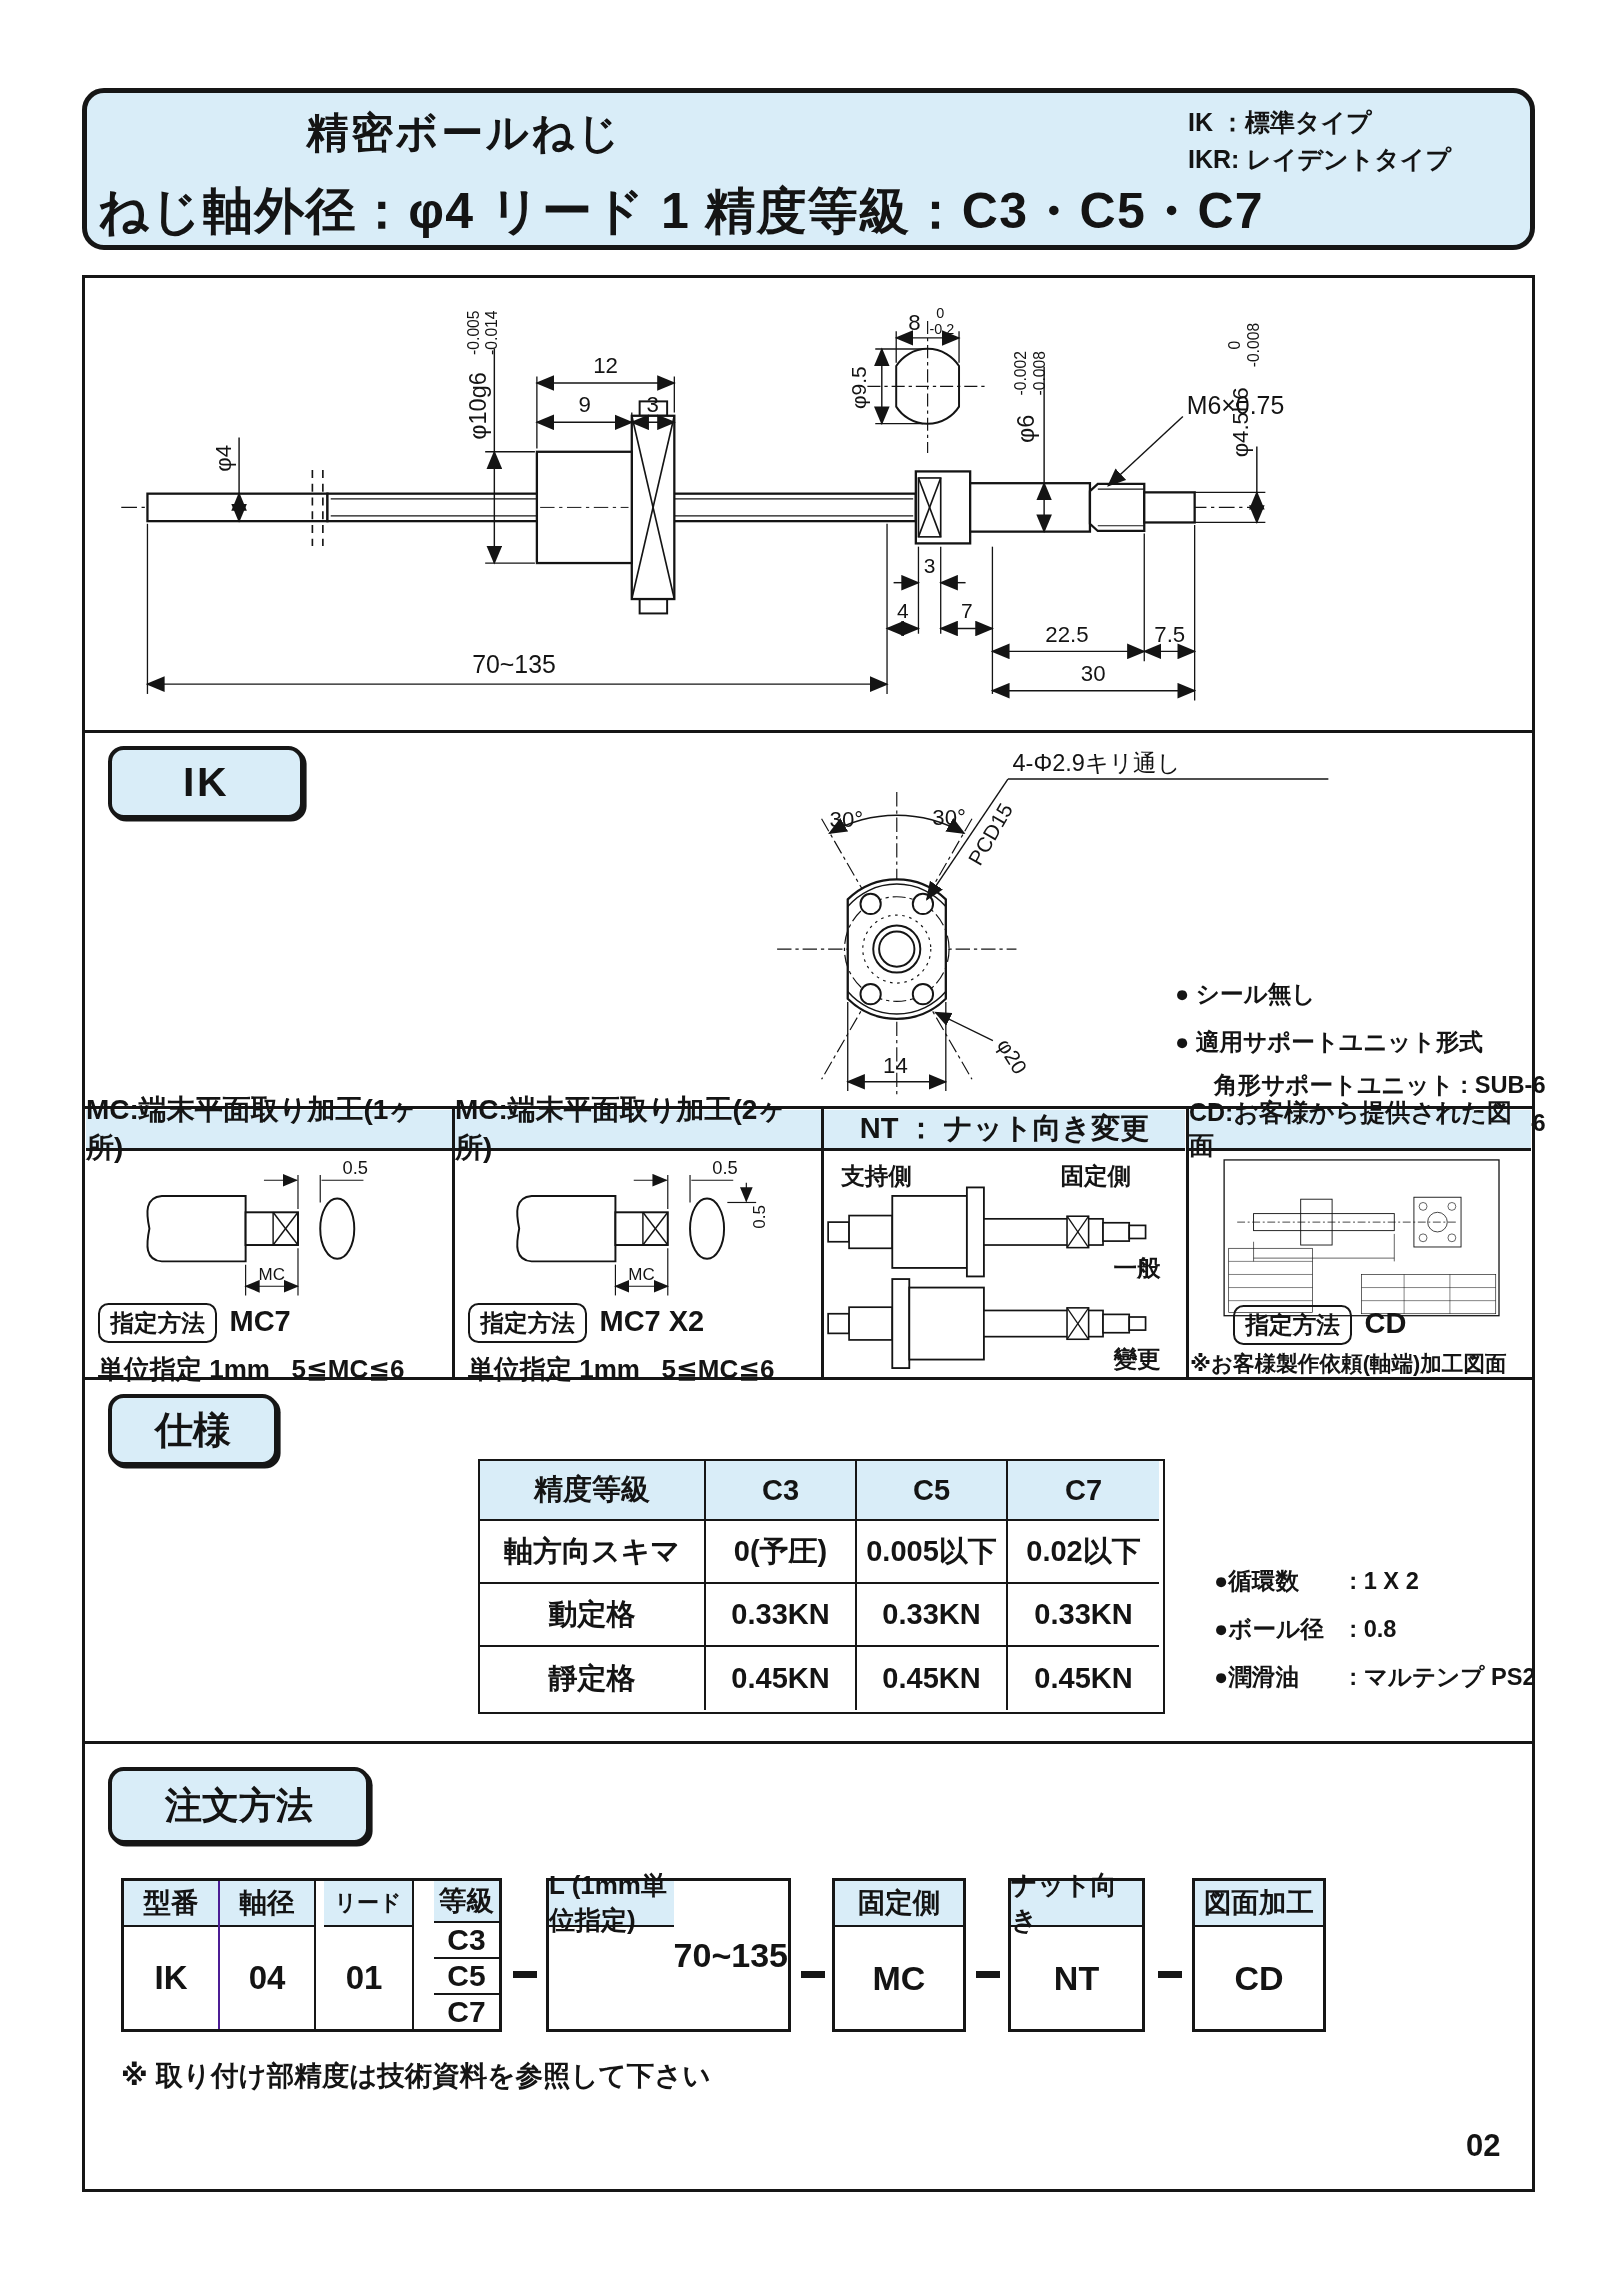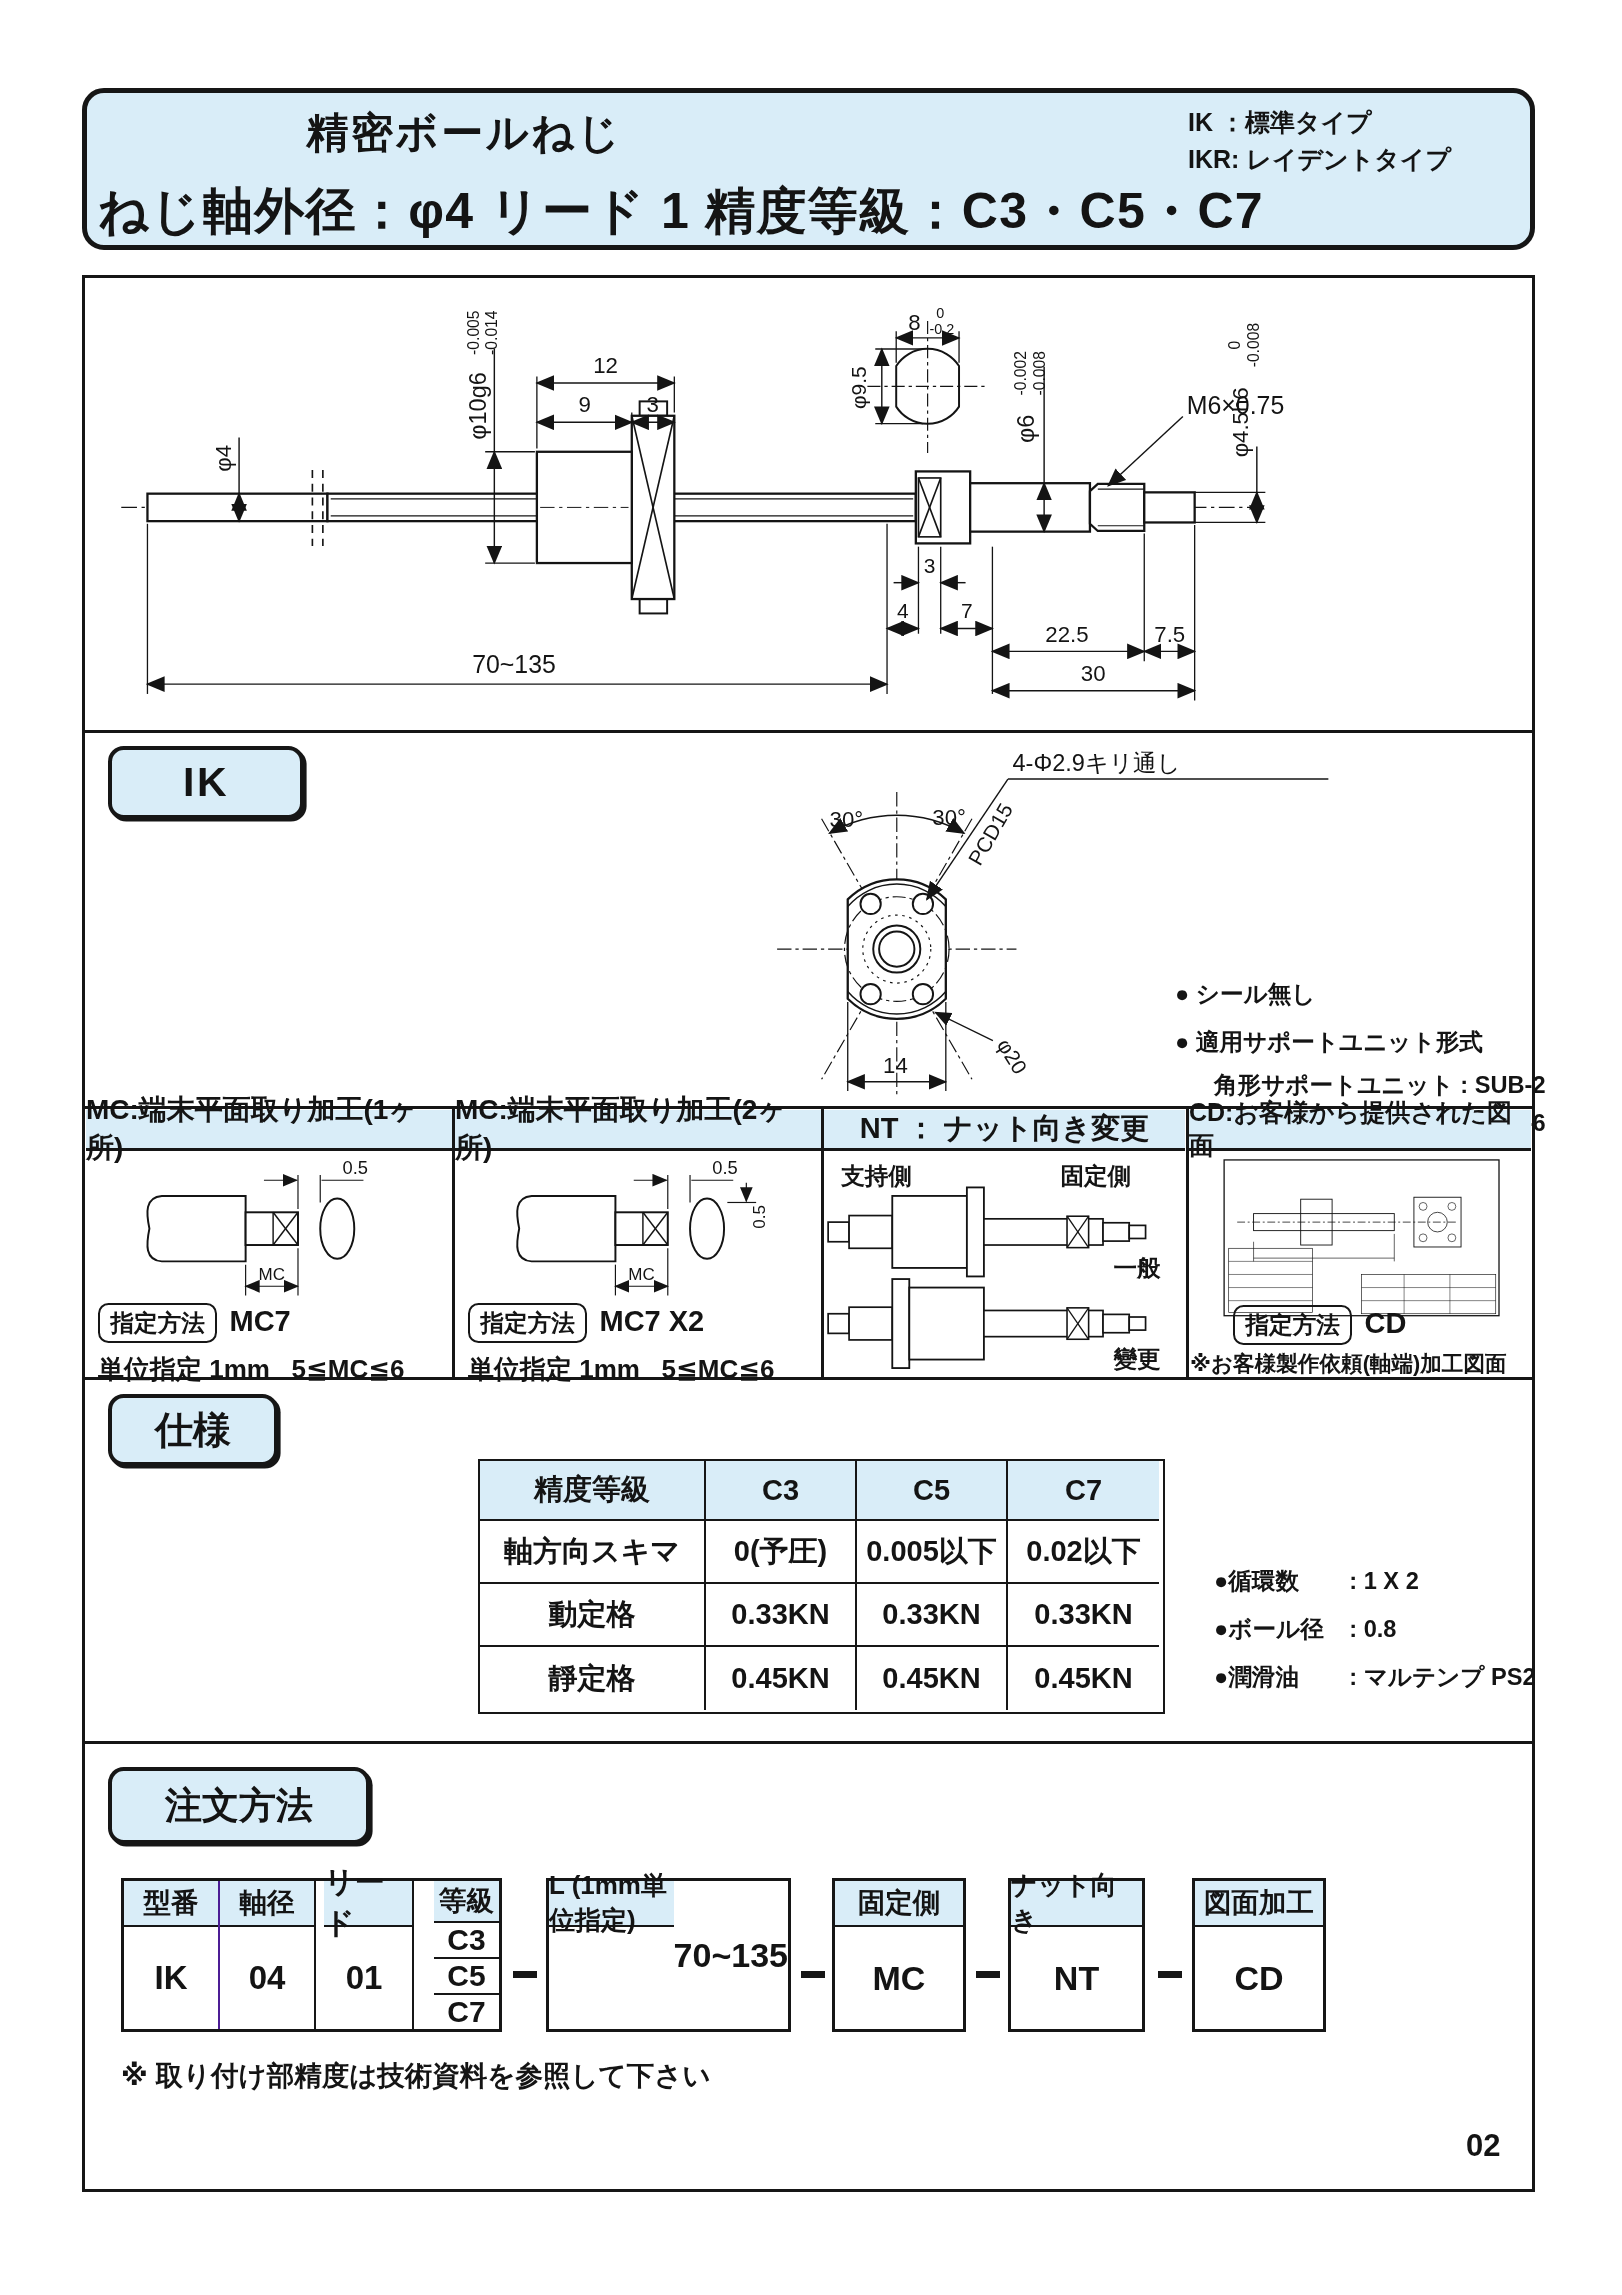--- a/index.html
+++ b/index.html
@@ -239,21 +239,21 @@
   </svg>
 
   <div class="abs bullets" style="left:1175px;top:970px;width:366px;">
     <div class="row">
       <span>●</span>&nbsp;<span>シール無し</span>
     </div>
     <div class="row">
       <span>●</span>&nbsp;<span>適用サポートユニット形式</span>
     </div>
     <div class="row" style="padding-left:39px;line-height:38px;">
-      <span>角形サポートユニット : SUB-2</span>
+      <span>角形サポートユニット : SUB-6</span>
     </div>
     <div class="row" style="padding-left:39px;line-height:38px;">
       <span>丸形サポートユニット : SUR-6</span>
     </div>
   </div>
 
   <div class="abs colhdr" style="left:86px;width:366px;font-size:28px;">MC:端末平面取り加工(1ヶ所)</div>
   <div class="abs colhdr" style="left:455px;width:366px;font-size:28px;">MC:端末平面取り加工(2ヶ所)</div>
   <div class="abs colhdr" style="left:824px;width:361px;font-size:29px;">NT ： ナット向き変更</div>
   <div class="abs colhdr" style="left:1189px;width:342px;font-size:25px;">CD:お客様から提供された図面</div>
@@ -429,21 +429,21 @@
   <div class="abs" style="left:121px;top:1878px;width:381px;height:154px;border:3.3px solid #161616;display:flex;">
     <div style="width:94px;border-right:2px solid #4c1d95;display:flex;flex-direction:column;">
       <div class="obox-h" style="height:44px;font-size:27.5px;">型番</div>
       <div class="obox-b" style="flex:1;font-size:33px;">IK</div>
     </div>
     <div style="width:94px;border-right:2px solid #161616;display:flex;flex-direction:column;">
       <div class="obox-h" style="height:44px;font-size:27.5px;">軸径</div>
       <div class="obox-b" style="flex:1;font-size:33px;">04</div>
     </div>
     <div style="width:96px;border-right:2px solid #161616;display:flex;flex-direction:column;">
-      <div class="obox-h" style="height:44px;font-size:30px;margin-left:8px;">リード</div>
+      <div class="obox-h" style="height:44px;font-size:22px;margin-left:8px;">リード</div>
       <div class="obox-b" style="flex:1;font-size:33px;">01</div>
     </div>
     <div style="flex:1;display:flex;flex-direction:column;padding-left:20px;">
       <div class="obox-h" style="height:44px;font-size:27.5px;">等級</div>
       <div class="obox-b" style="flex:1;font-size:30px;border-bottom:2px solid #161616;">C3</div>
       <div class="obox-b" style="flex:1;font-size:30px;border-bottom:2px solid #161616;">C5</div>
       <div class="obox-b" style="flex:1;font-size:30px;">C7</div>
     </div>
   </div>
 

